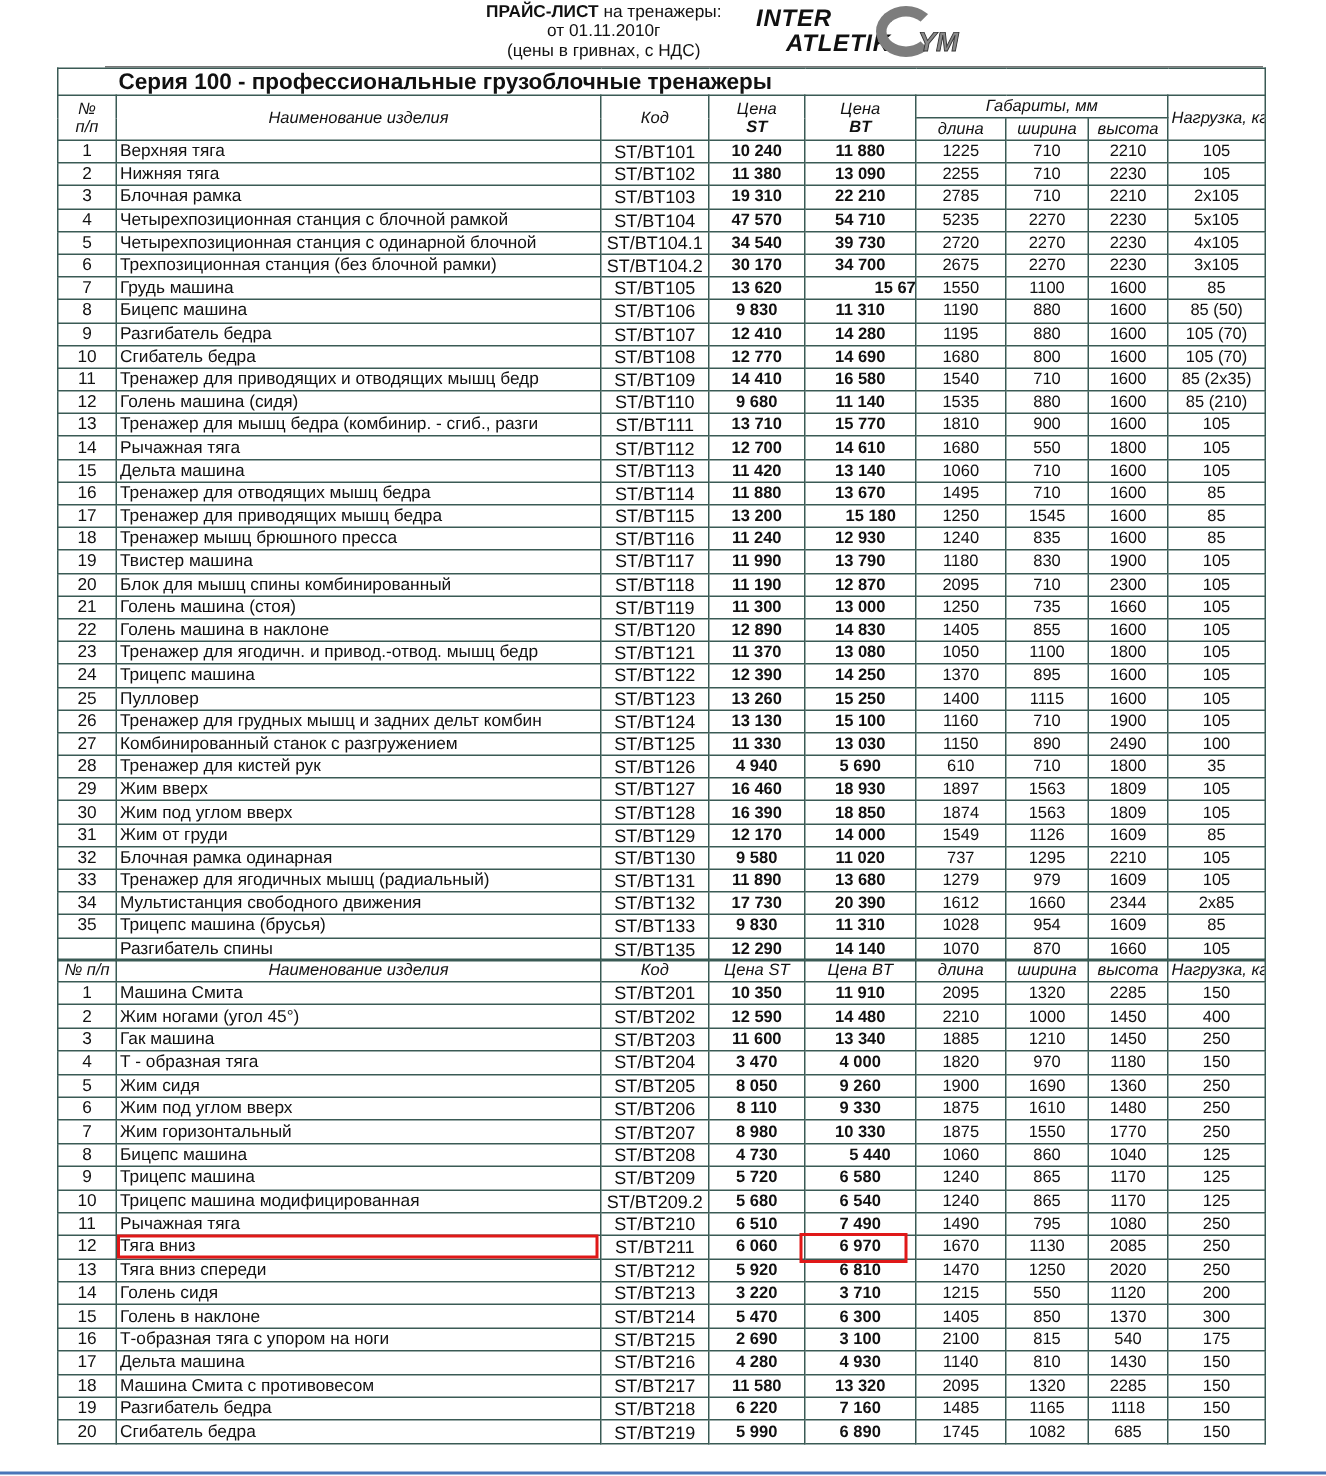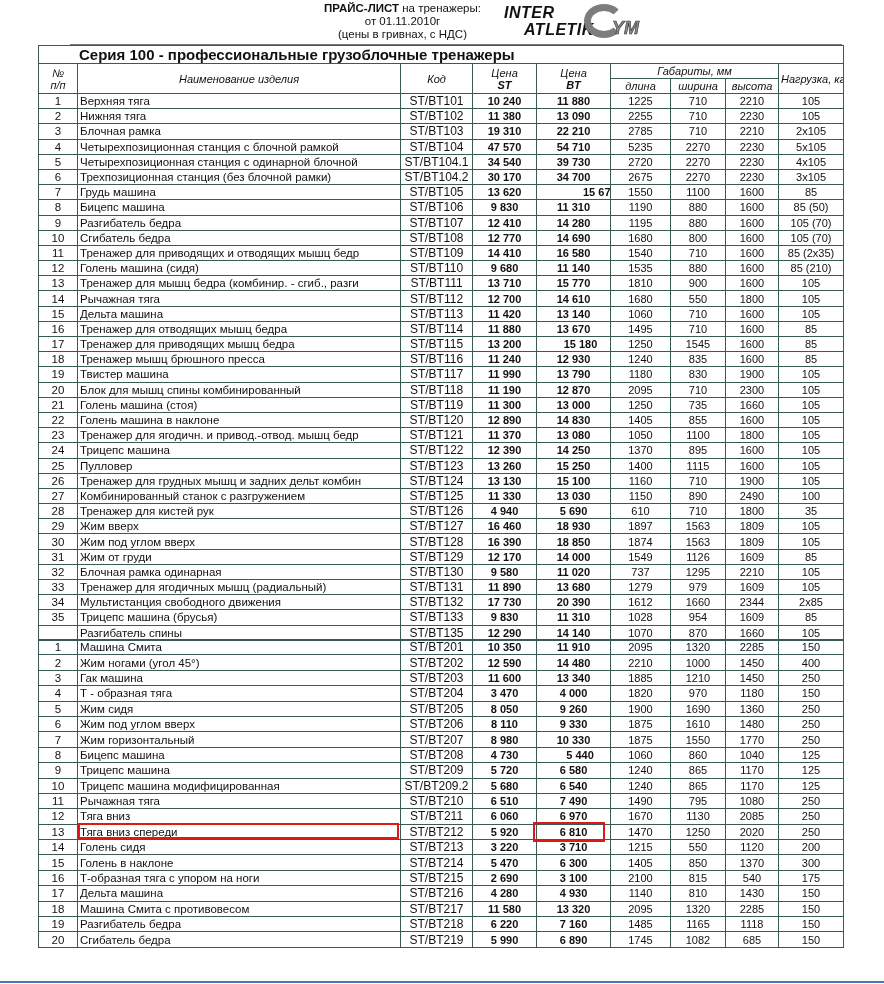--- a/index.html
+++ b/index.html
@@ -512,20 +512,31 @@
       <col style="width:323px">
       <col style="width:72px">
       <col style="width:64px">
       <col style="width:74px">
       <col style="width:60px">
       <col style="width:55px">
       <col style="width:53px">
       <col style="width:65px">
   </colgroup>
   <tbody id="t2body">
+    <tr>
+      <td class="h">№ п/п</td>
+      <td class="h">Наименование изделия</td>
+      <td class="h">Код</td>
+      <td class="h">Цена ST</td>
+      <td class="h">Цена BT</td>
+      <td class="h">длина</td>
+      <td class="h">ширина</td>
+      <td class="h">высота</td>
+      <td class="h">Нагрузка, кг</td>
+    </tr>
   <tr>
         <td class="n" style="height: 14.4px; line-height: 14px;">1</td>
         <td class="name" style="height: 14.4px; line-height: 14px;">Машина Смита</td>
         <td class="code" style="height: 14.4px; line-height: 14px;">ST/BT201</td>
         <td class="price" style="height: 14.4px; line-height: 14px;">10 350</td>
         <td class="price" style="height: 14.4px; line-height: 14px;">11 910</td>
         <td class="dim" style="height: 14.4px; line-height: 14px;">2095</td>
         <td class="dim" style="height: 14.4px; line-height: 14px;">1320</td>
         <td class="dim" style="height: 14.4px; line-height: 14px;">2285</td>
         <td class="dim" style="height: 14.4px; line-height: 14px;">150</td>

